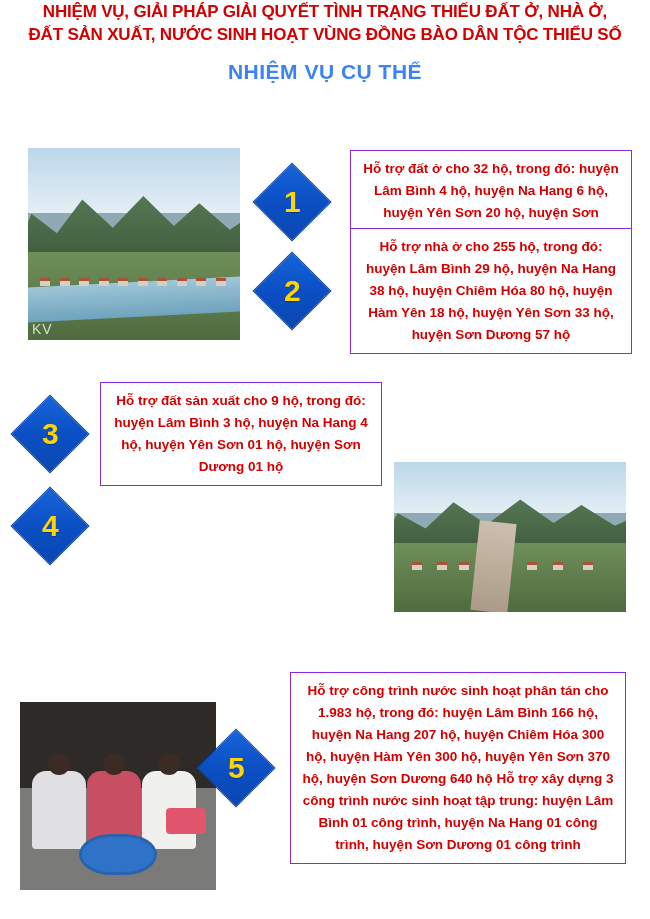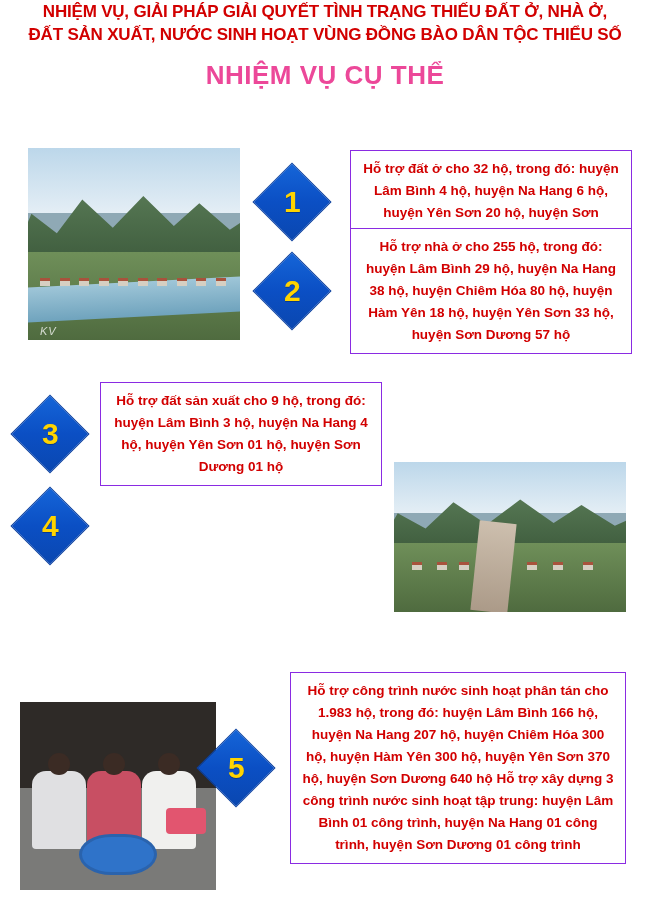--- a/index.html
+++ b/index.html
@@ -26,23 +26,23 @@
     color: #d20000;
     font-weight: bold;
     font-size: 17px;
     line-height: 23px;
     letter-spacing: -0.2px;
     white-space: nowrap;
   }
   .subtitle {
     margin-top: 12px;
     text-align: center;
-    color: #ec4899;
-    font-weight: bold;
-    font-size: 26px;
+    color: #3b82f6;
+    font-weight: bold;
+    font-size: 21px;
     letter-spacing: 0.5px;
   }
 
   
   .row {
     position: absolute;
     display: flex;
     align-items: center;
   }
 
@@ -110,22 +110,22 @@
   .photo .houses i {
     position: absolute; bottom: 0; width: 10px; height: 8px;
     background: #d6cfc2; border-top: 3px solid #a8523c; display: block;
   }
   .photo .road {
     position: absolute; left: 35%; top: 40%; width: 16%; height: 60%;
     background: linear-gradient(#cdbfae, #ab9a88);
     transform: rotate(6deg);
   }
   .photo .watermark {
-    position: absolute; left: 12px; bottom: 3px;
-    color: rgba(255,255,255,.75); font-size: 11px; letter-spacing: 1px; font-style: italic;
+    position: absolute; left: 4px; bottom: 3px;
+    color: rgba(255,255,255,.75); font-size: 14px; letter-spacing: 1px;
   }
   .photo.indoor .sky { background: #2e2a27; height: 46%; }
   .photo.indoor .ground { background: #7a7a78; height: 54%; }
   .photo.indoor .basin {
     position: absolute; left: 30%; bottom: 8%; width: 40%; height: 22%;
     background: #2f73c9; border-radius: 50%/60%;
     border: 3px solid #2a63ad;
   }
   .photo.indoor .person {
     position: absolute; bottom: 22%; width: 54px; height: 78px;

